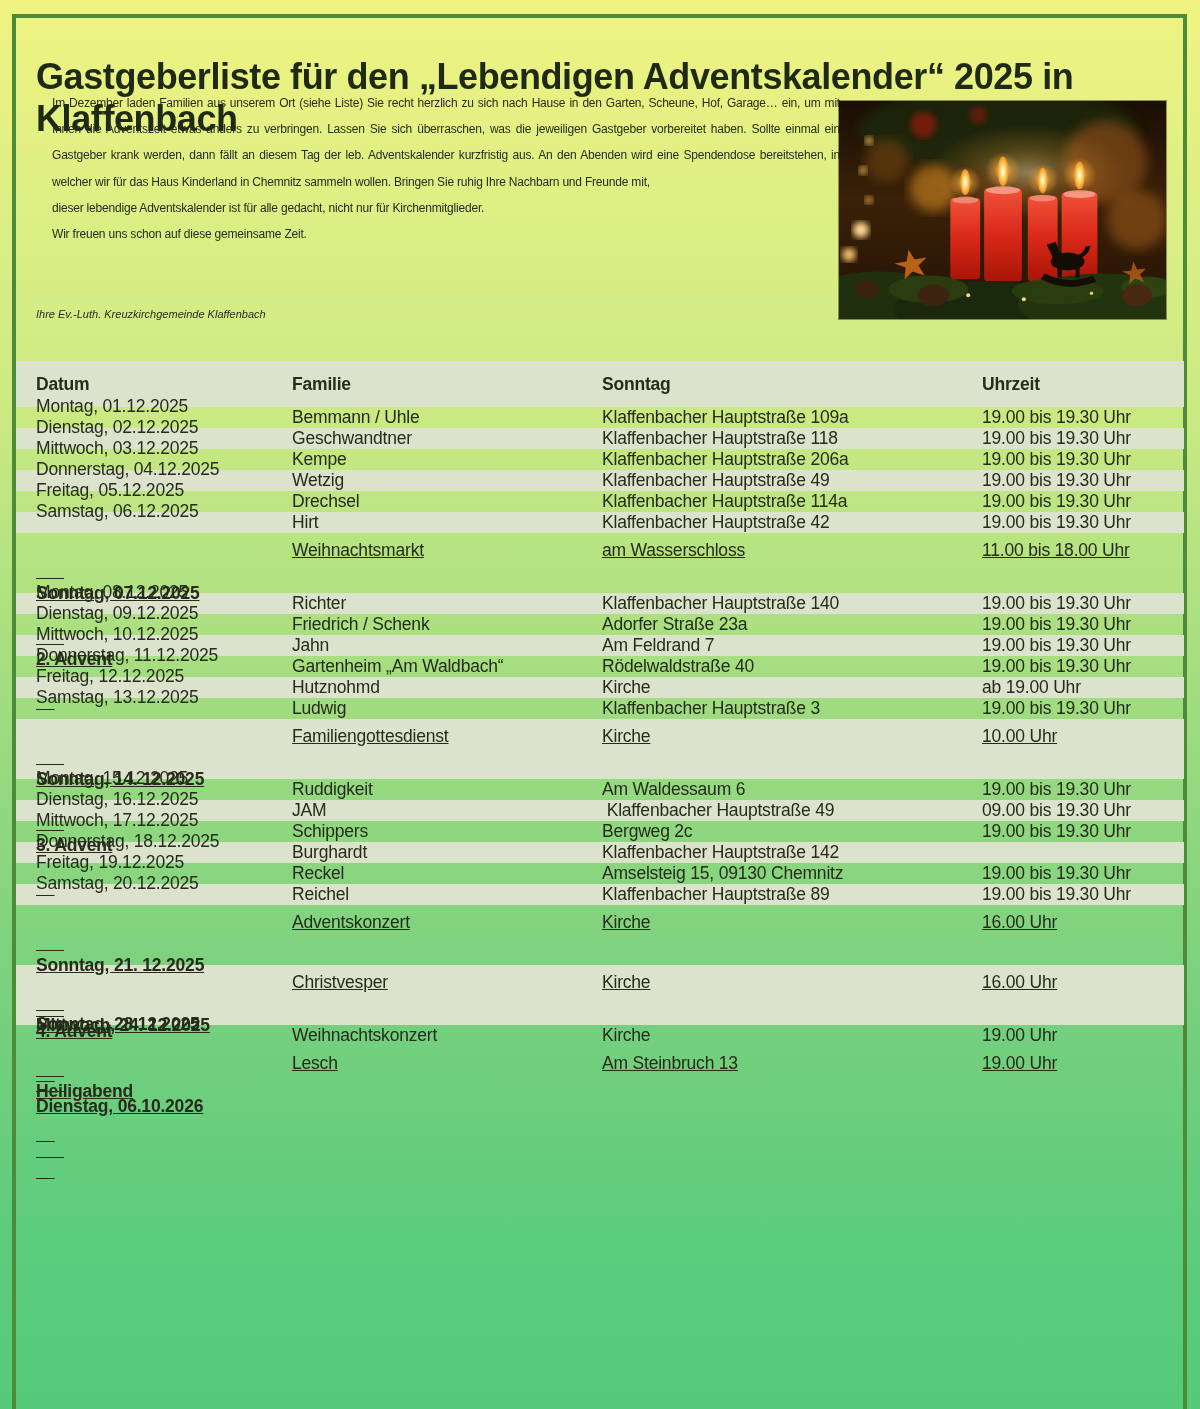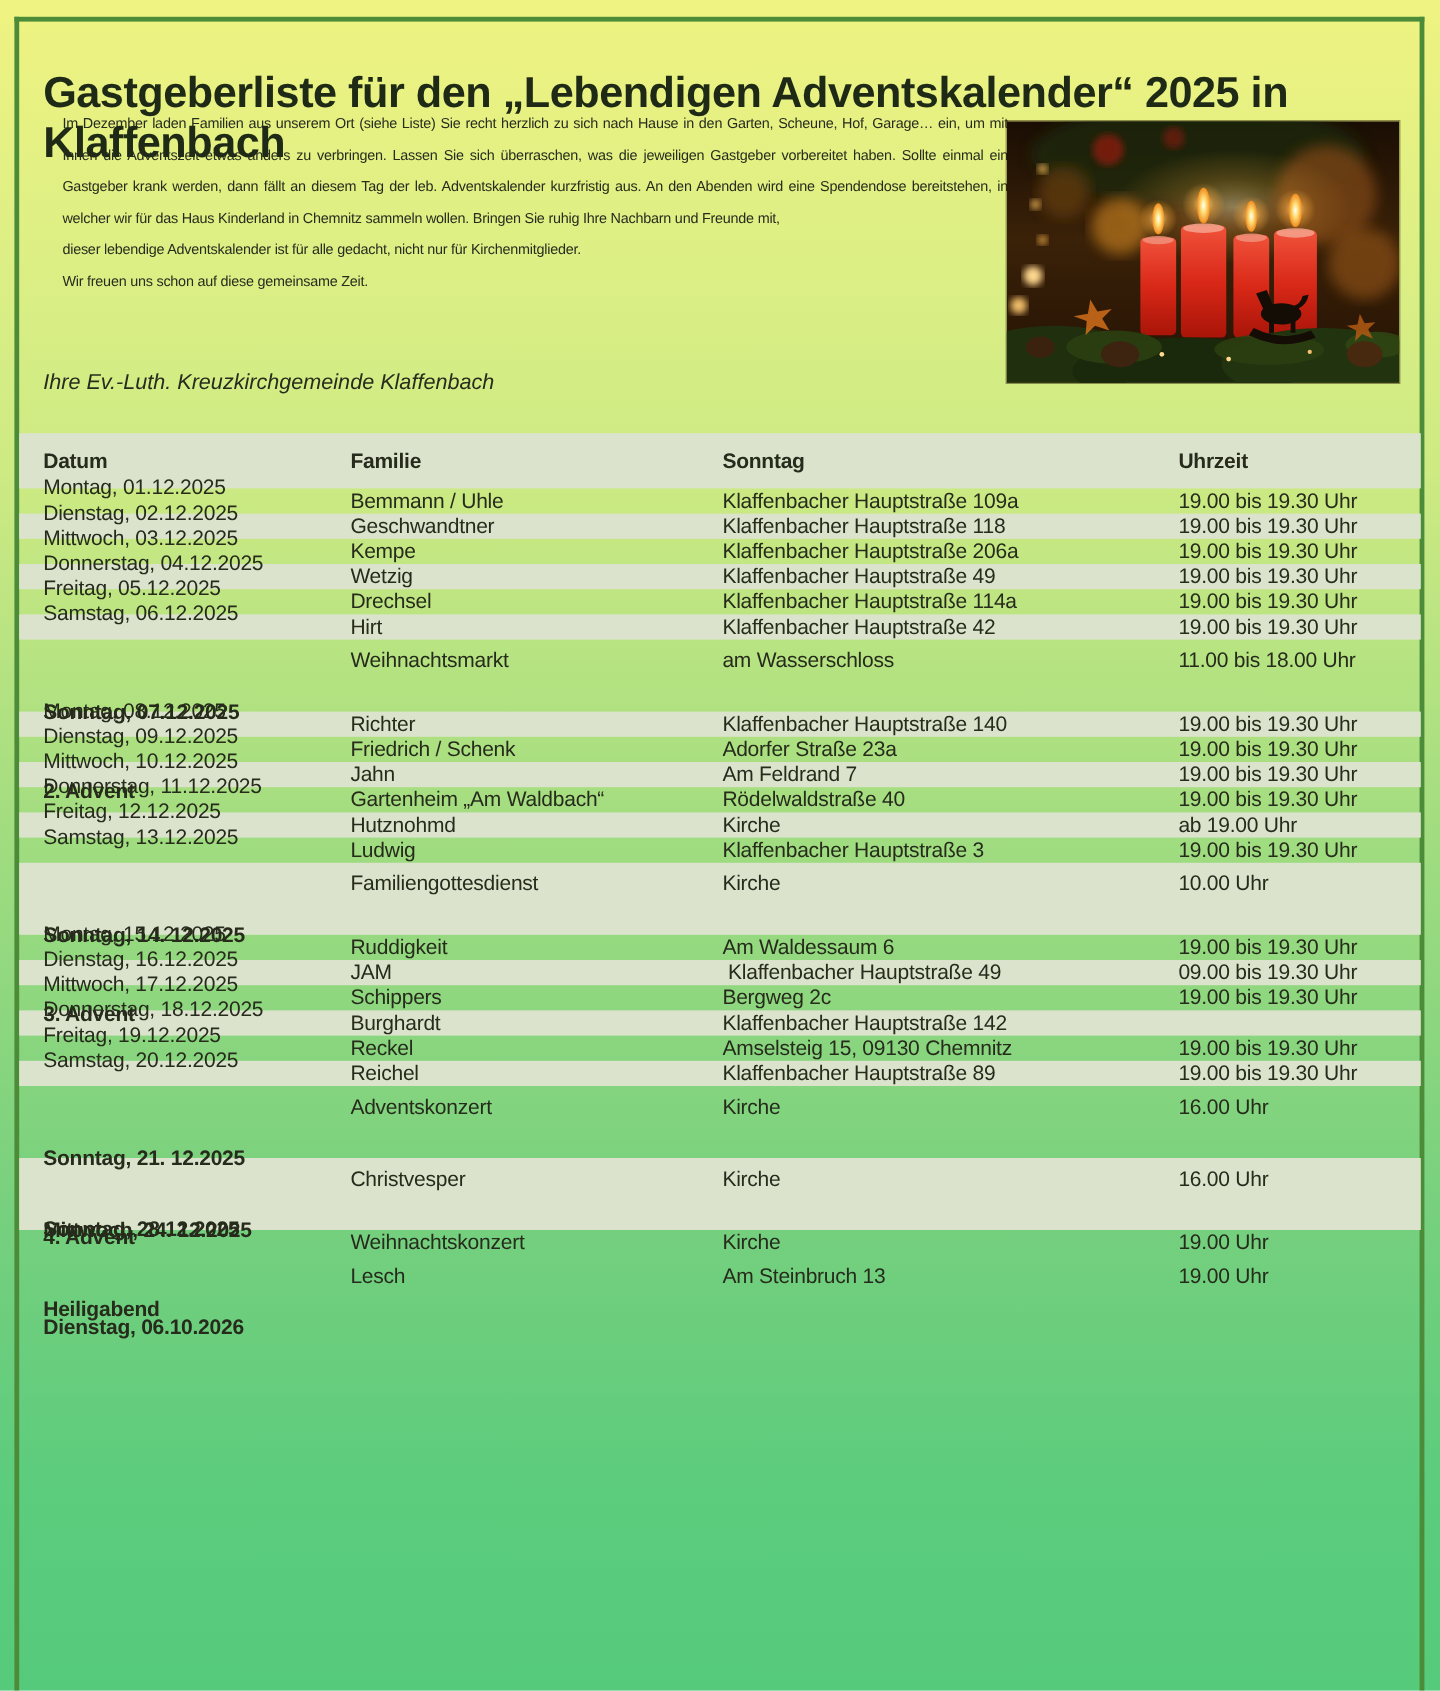--- a/index.html
+++ b/index.html
@@ -29,21 +29,21 @@
   }
   .intro{
     position:absolute;left:36px;top:90px;width:788px;
     font-size:12px;line-height:26.2px;letter-spacing:-0.2px;
     color:#272c1e;
     margin-left:16px;
   }
   .intro .just{text-align:justify;}
   .signature{
     position:absolute;left:36px;top:308px;
-    font-size:18px;font-style:italic;color:#272c1e;
+    font-size:11px;font-style:italic;color:#272c1e;
   }
   .photo{
     position:absolute;left:838px;top:100px;width:329px;height:220px;
     border:1px solid rgba(40,25,5,0.45);box-sizing:border-box;
   }
   .photo svg{display:block;width:100%;height:100%;}
   .tablewrap{
     position:absolute;left:16px;top:361px;width:1168px;
   }
   .trow{
@@ -51,21 +51,21 @@
     grid-template-columns:276px 310px 380px 1fr;
     align-items:center;
     height:21px;
     font-size:17.5px;
     color:#262b1c;
     letter-spacing:-0.2px;
   }
   .trow.header{height:46px;font-weight:bold;background:#dce3cd;}
   .trow.shaded{background:#dce3cd;}
   .trow.tall{height:60px;align-items:start;}
-  .trow.tall .cell{padding-top:7px;}
+  .trow.tall .cell{padding-top:7px;text-decoration:underline;}
   .trow.xtall{height:70px;}
   .cell{white-space:pre-wrap;overflow:hidden;}
   .c-datum{padding-left:20px;}
   .bold-date .c-datum{font-weight:bold;}
   .c-datum span{display:block;line-height:23.5px;}
 </style>
 </head>
 <body>
 
 <div class="page">

